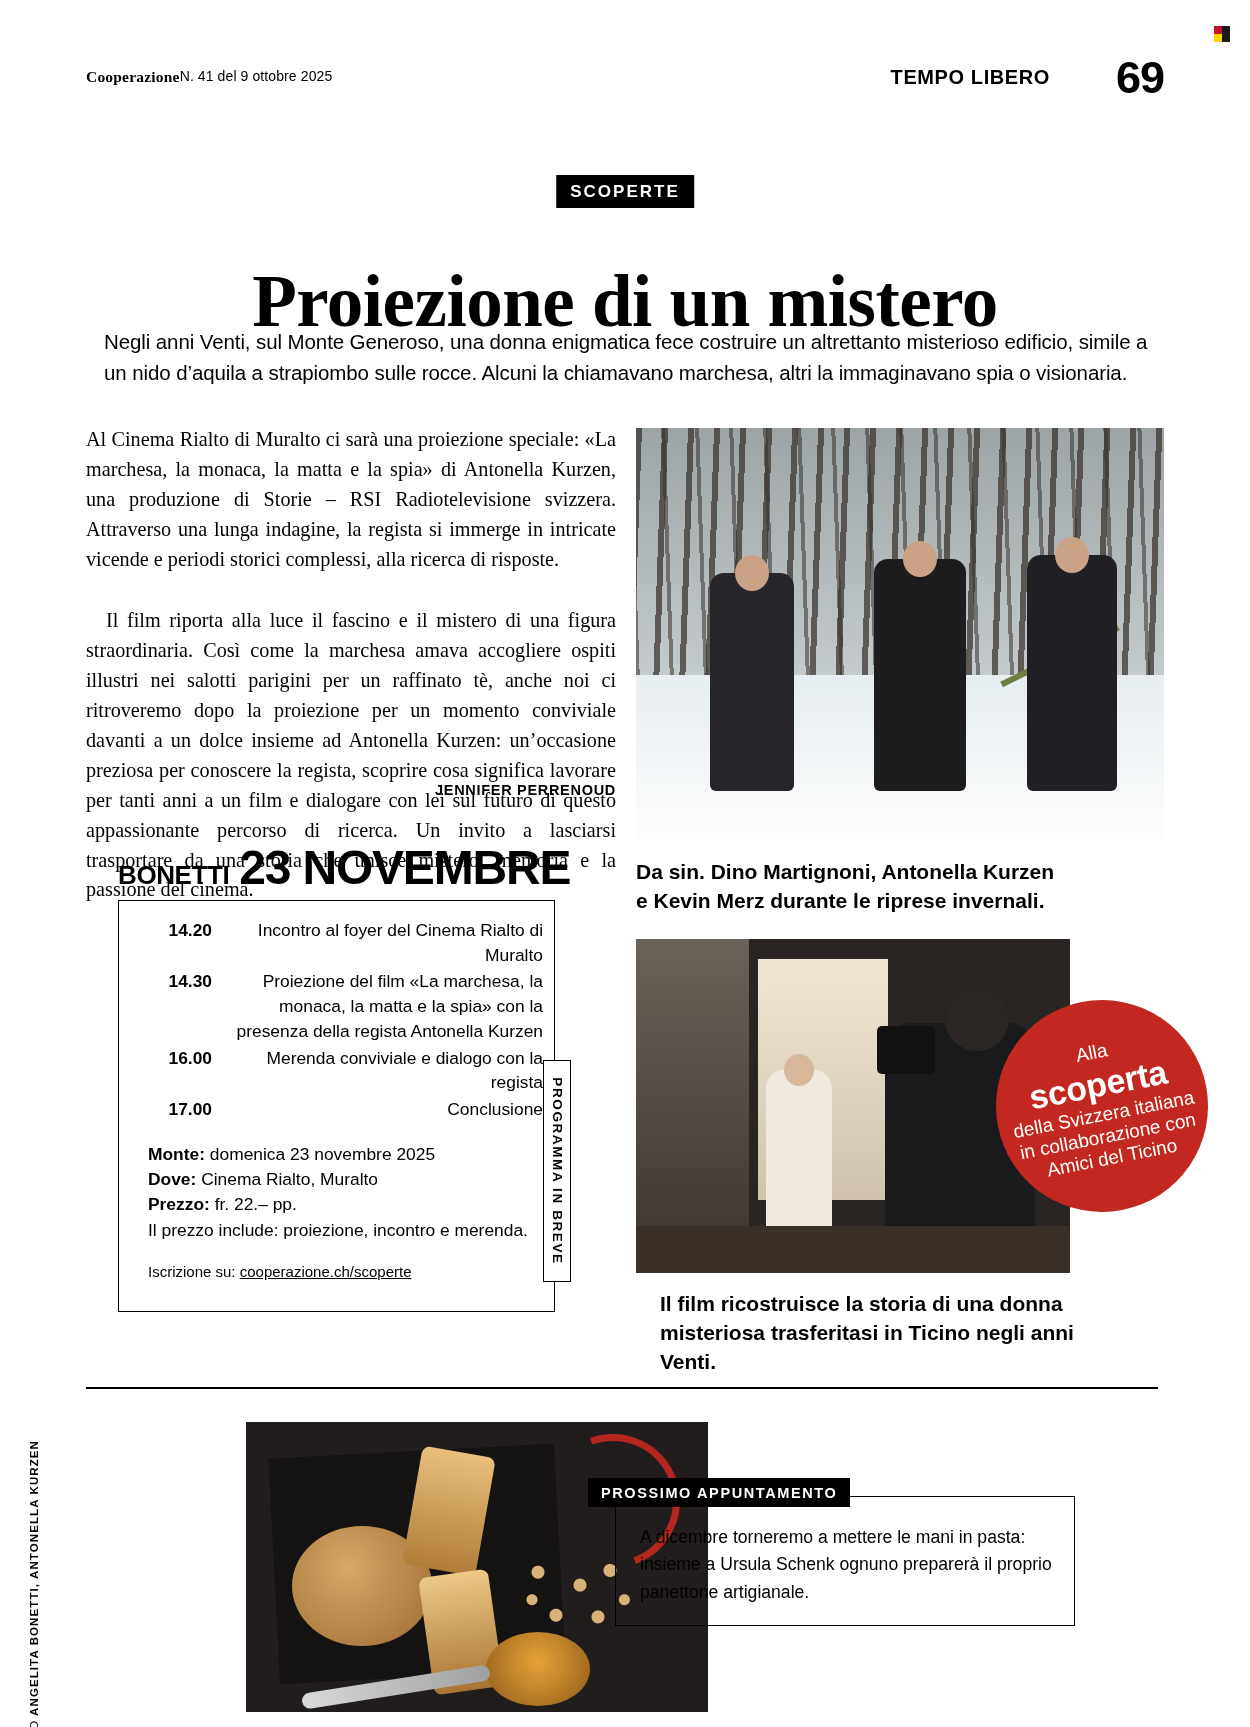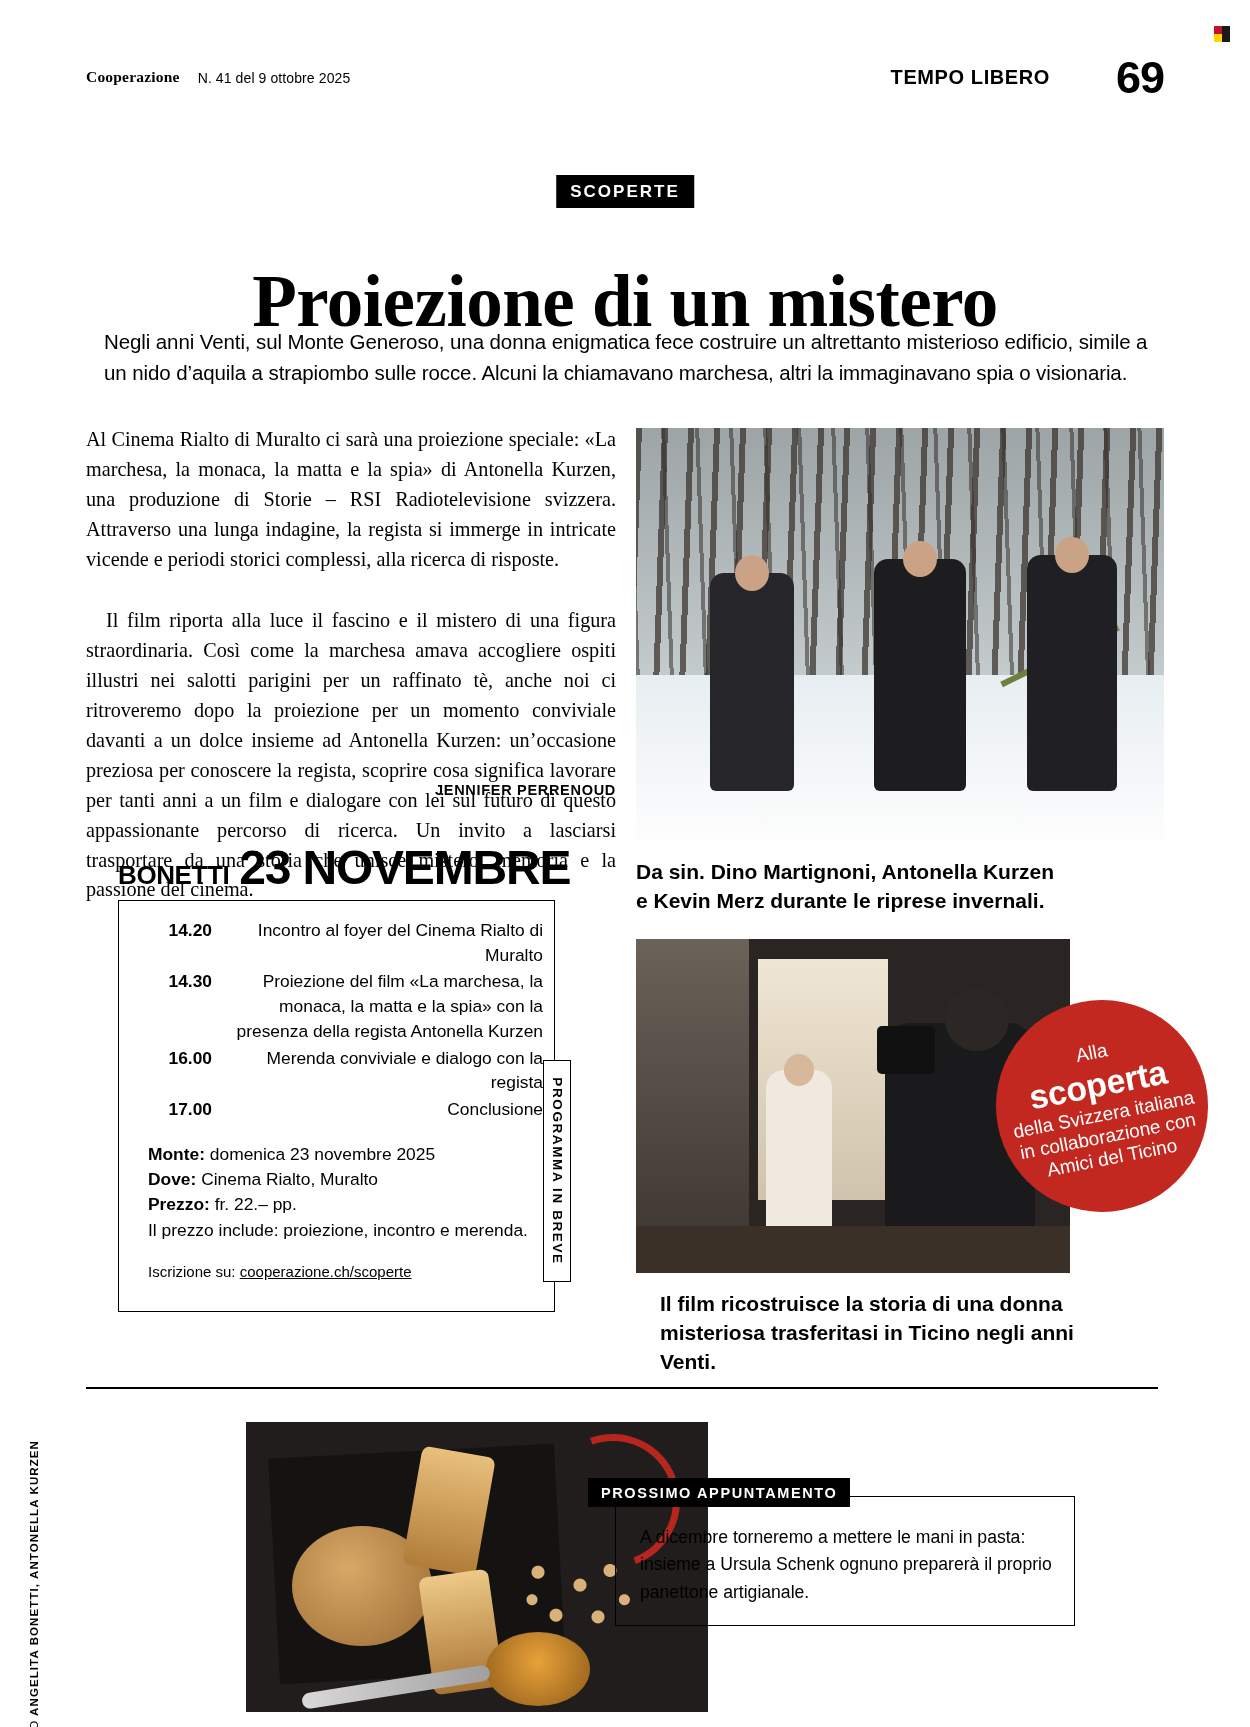--- a/index.html
+++ b/index.html
@@ -22,22 +22,21 @@
     height: 1727px;
     background: #fff;
   }
 
   
   .masthead {
     position: absolute;
     left: 86px;
     top: 68px;
     display: flex;
-    align-items: flex-end;
-    gap: 18px;
+    align-items: flex-start;
   }
   .masthead .brand {
     font-family: "Liberation Serif", serif;
     font-weight: bold;
     font-size: 15.5px;
     letter-spacing: 0.2px;
   }
   .masthead .issue {
     font-size: 14px;
     letter-spacing: 0.1px;

